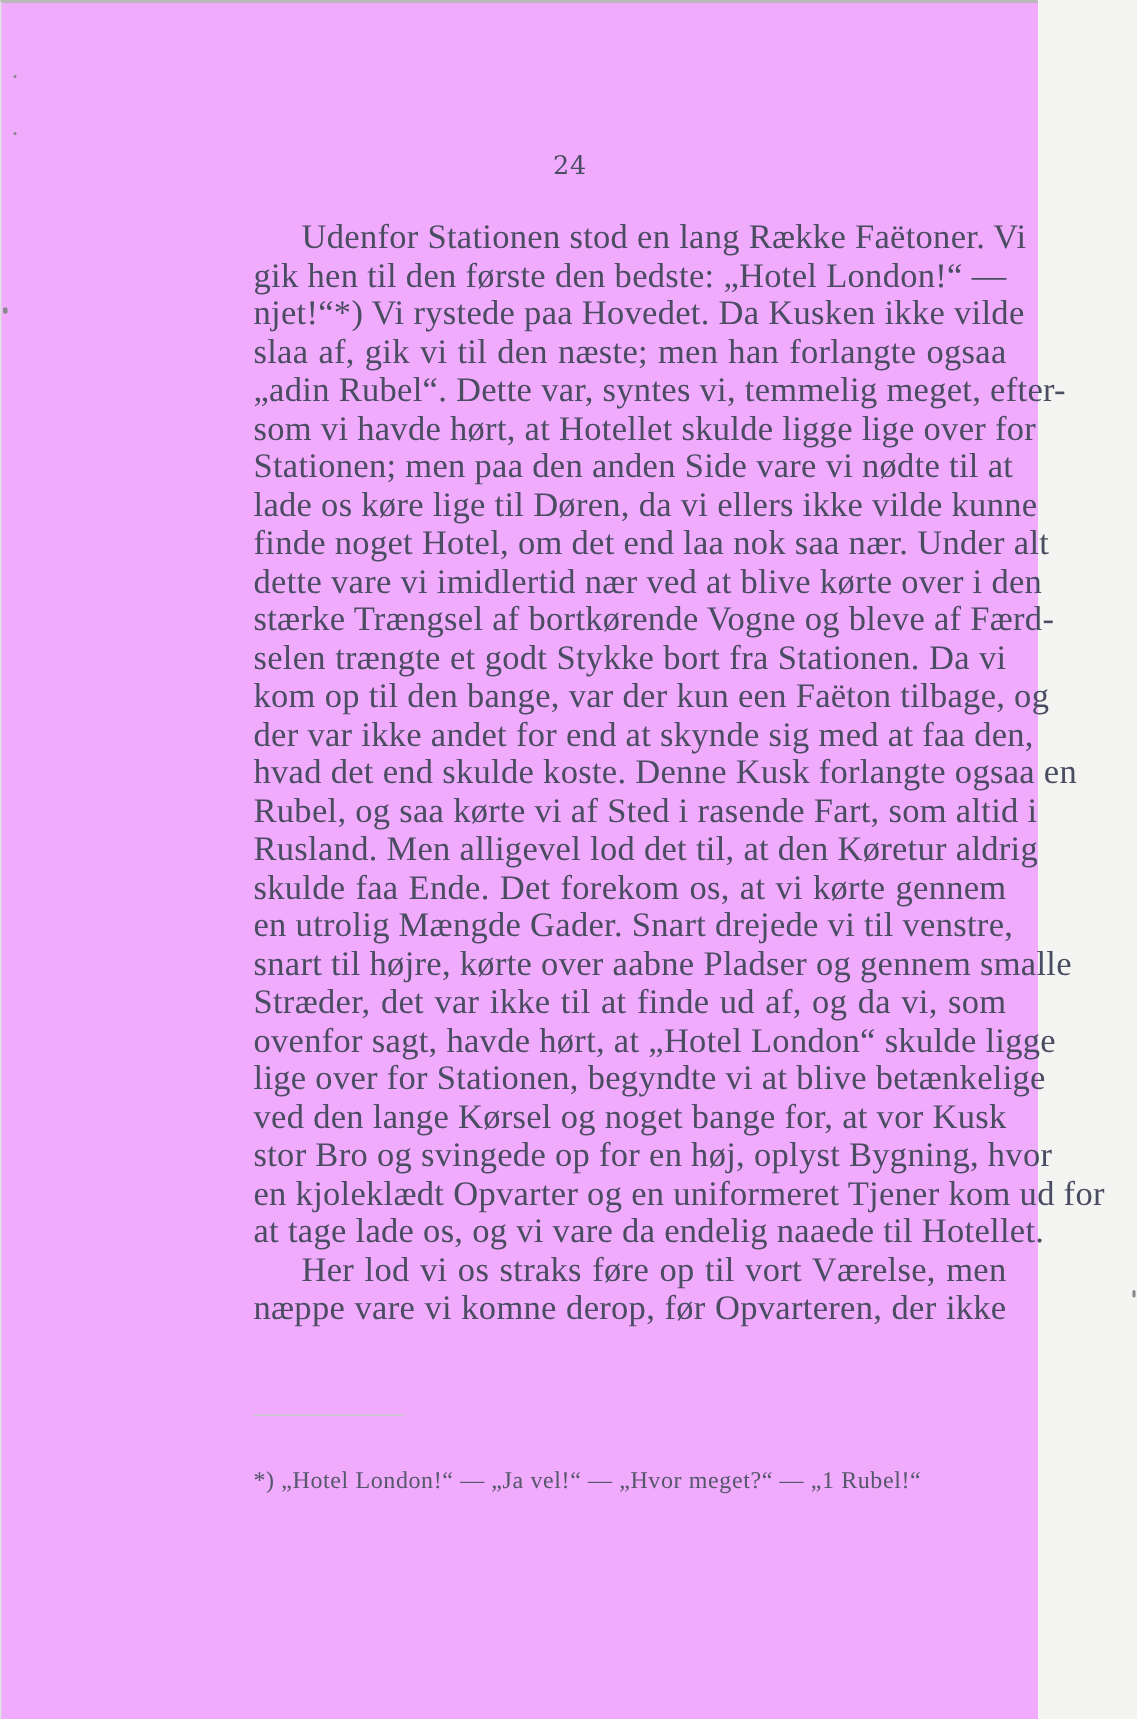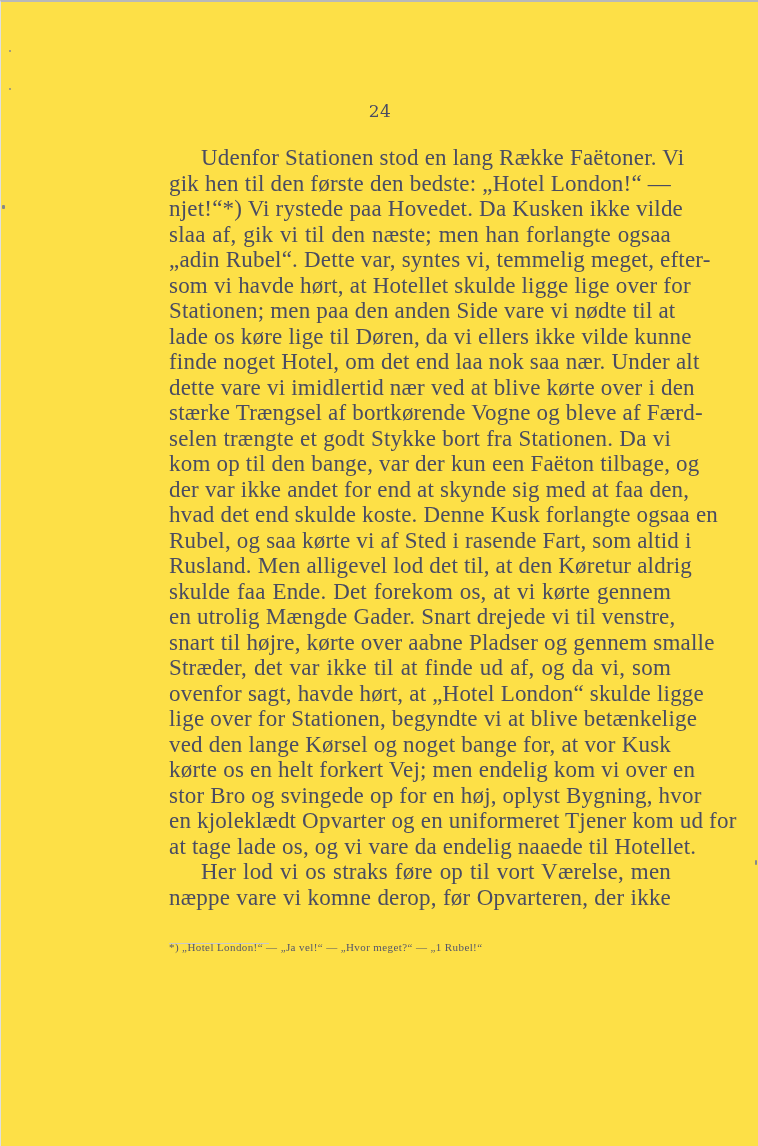--- a/index.html
+++ b/index.html
@@ -1,28 +1,28 @@
 <!DOCTYPE html>
 <html><head>
 <meta charset="utf-8">
 <style>
   html, body { margin:0; padding:0; }
   body { width:758px; height:1146px; background:#f4f4f3; position:relative; overflow:hidden;
          font-family:"DejaVu Serif","Liberation Serif",serif; color:#4a4c62; }
-  .page { position:absolute; left:0; top:0; width:758px; height:1146px; background:#fde047;
+  .page { position:absolute; left:0; top:0; width:692px; height:1146px; background:#f0abfc;
           border-top:2px solid #b9b9b9; border-left:1px solid #e0e0e0; box-sizing:border-box; }
   .page-number { position:absolute; top:99px; left:0; width:758px; text-align:center;
                  font-size:17px; letter-spacing:0.5px; }
   .body-text { position:absolute; left:168px; top:143px; width:502px; }
   .line { font-size:23px; line-height:25.5px; height:25.5px; white-space:nowrap;
           text-align:justify; text-align-last:justify; letter-spacing:0.2px; font-family:"Liberation Serif","DejaVu Serif",serif; }
   .line.indent { padding-left:32px; }
   .rule { position:absolute; left:168px; top:941px; width:100px; border-top:1px solid #c8c8cc; }
-  .footnote { position:absolute; left:168px; top:936px; width:502px;
-              font-family:"Liberation Serif","DejaVu Serif",serif; font-size:11px; line-height:19px; color:#55576a; }
+  .footnote { position:absolute; left:168px; top:976px; width:502px;
+              font-family:"Liberation Serif","DejaVu Serif",serif; font-size:16px; line-height:19px; color:#55576a; }
   .footnote .fline { white-space:nowrap; letter-spacing:0.4px; }
   .footnote .fline.cont { padding-left:24px; }
   .speck { position:absolute; width:2px; height:2px; background:#888; border-radius:1px; }
 </style>
 </head>
 <body>
 
 <div class="page">
 
   <div class="page-number">24</div>
@@ -46,21 +46,20 @@
     <div class="line">hvad det end skulde koste. Denne Kusk forlangte ogsaa en</div>
     <div class="line">Rubel, og saa kørte vi af Sted i rasende Fart, som altid i</div>
     <div class="line">Rusland. Men alligevel lod det til, at den Køretur aldrig</div>
     <div class="line">skulde faa Ende. Det forekom os, at vi kørte gennem</div>
     <div class="line">en utrolig Mængde Gader. Snart drejede vi til venstre,</div>
     <div class="line">snart til højre, kørte over aabne Pladser og gennem smalle</div>
     <div class="line">Stræder, det var ikke til at finde ud af, og da vi, som</div>
     <div class="line">ovenfor sagt, havde hørt, at „Hotel London“ skulde ligge</div>
     <div class="line">lige over for Stationen, begyndte vi at blive betænkelige</div>
     <div class="line">ved den lange Kørsel og noget bange for, at vor Kusk</div>
-    <div class="line">kørte os en helt forkert Vej; men endelig kom vi over en</div>
     <div class="line">stor Bro og svingede op for en høj, oplyst Bygning, hvor</div>
     <div class="line">en kjoleklædt Opvarter og en uniformeret Tjener kom ud for</div>
     <div class="line">at tage lade os, og vi vare da endelig naaede til Hotellet.</div>
 
     <div class="line indent">Her lod vi os straks føre op til vort Værelse, men</div>
     <div class="line">næppe vare vi komne derop, før Opvarteren, der ikke</div>
   </div>
 
   <div class="rule"></div>
 

